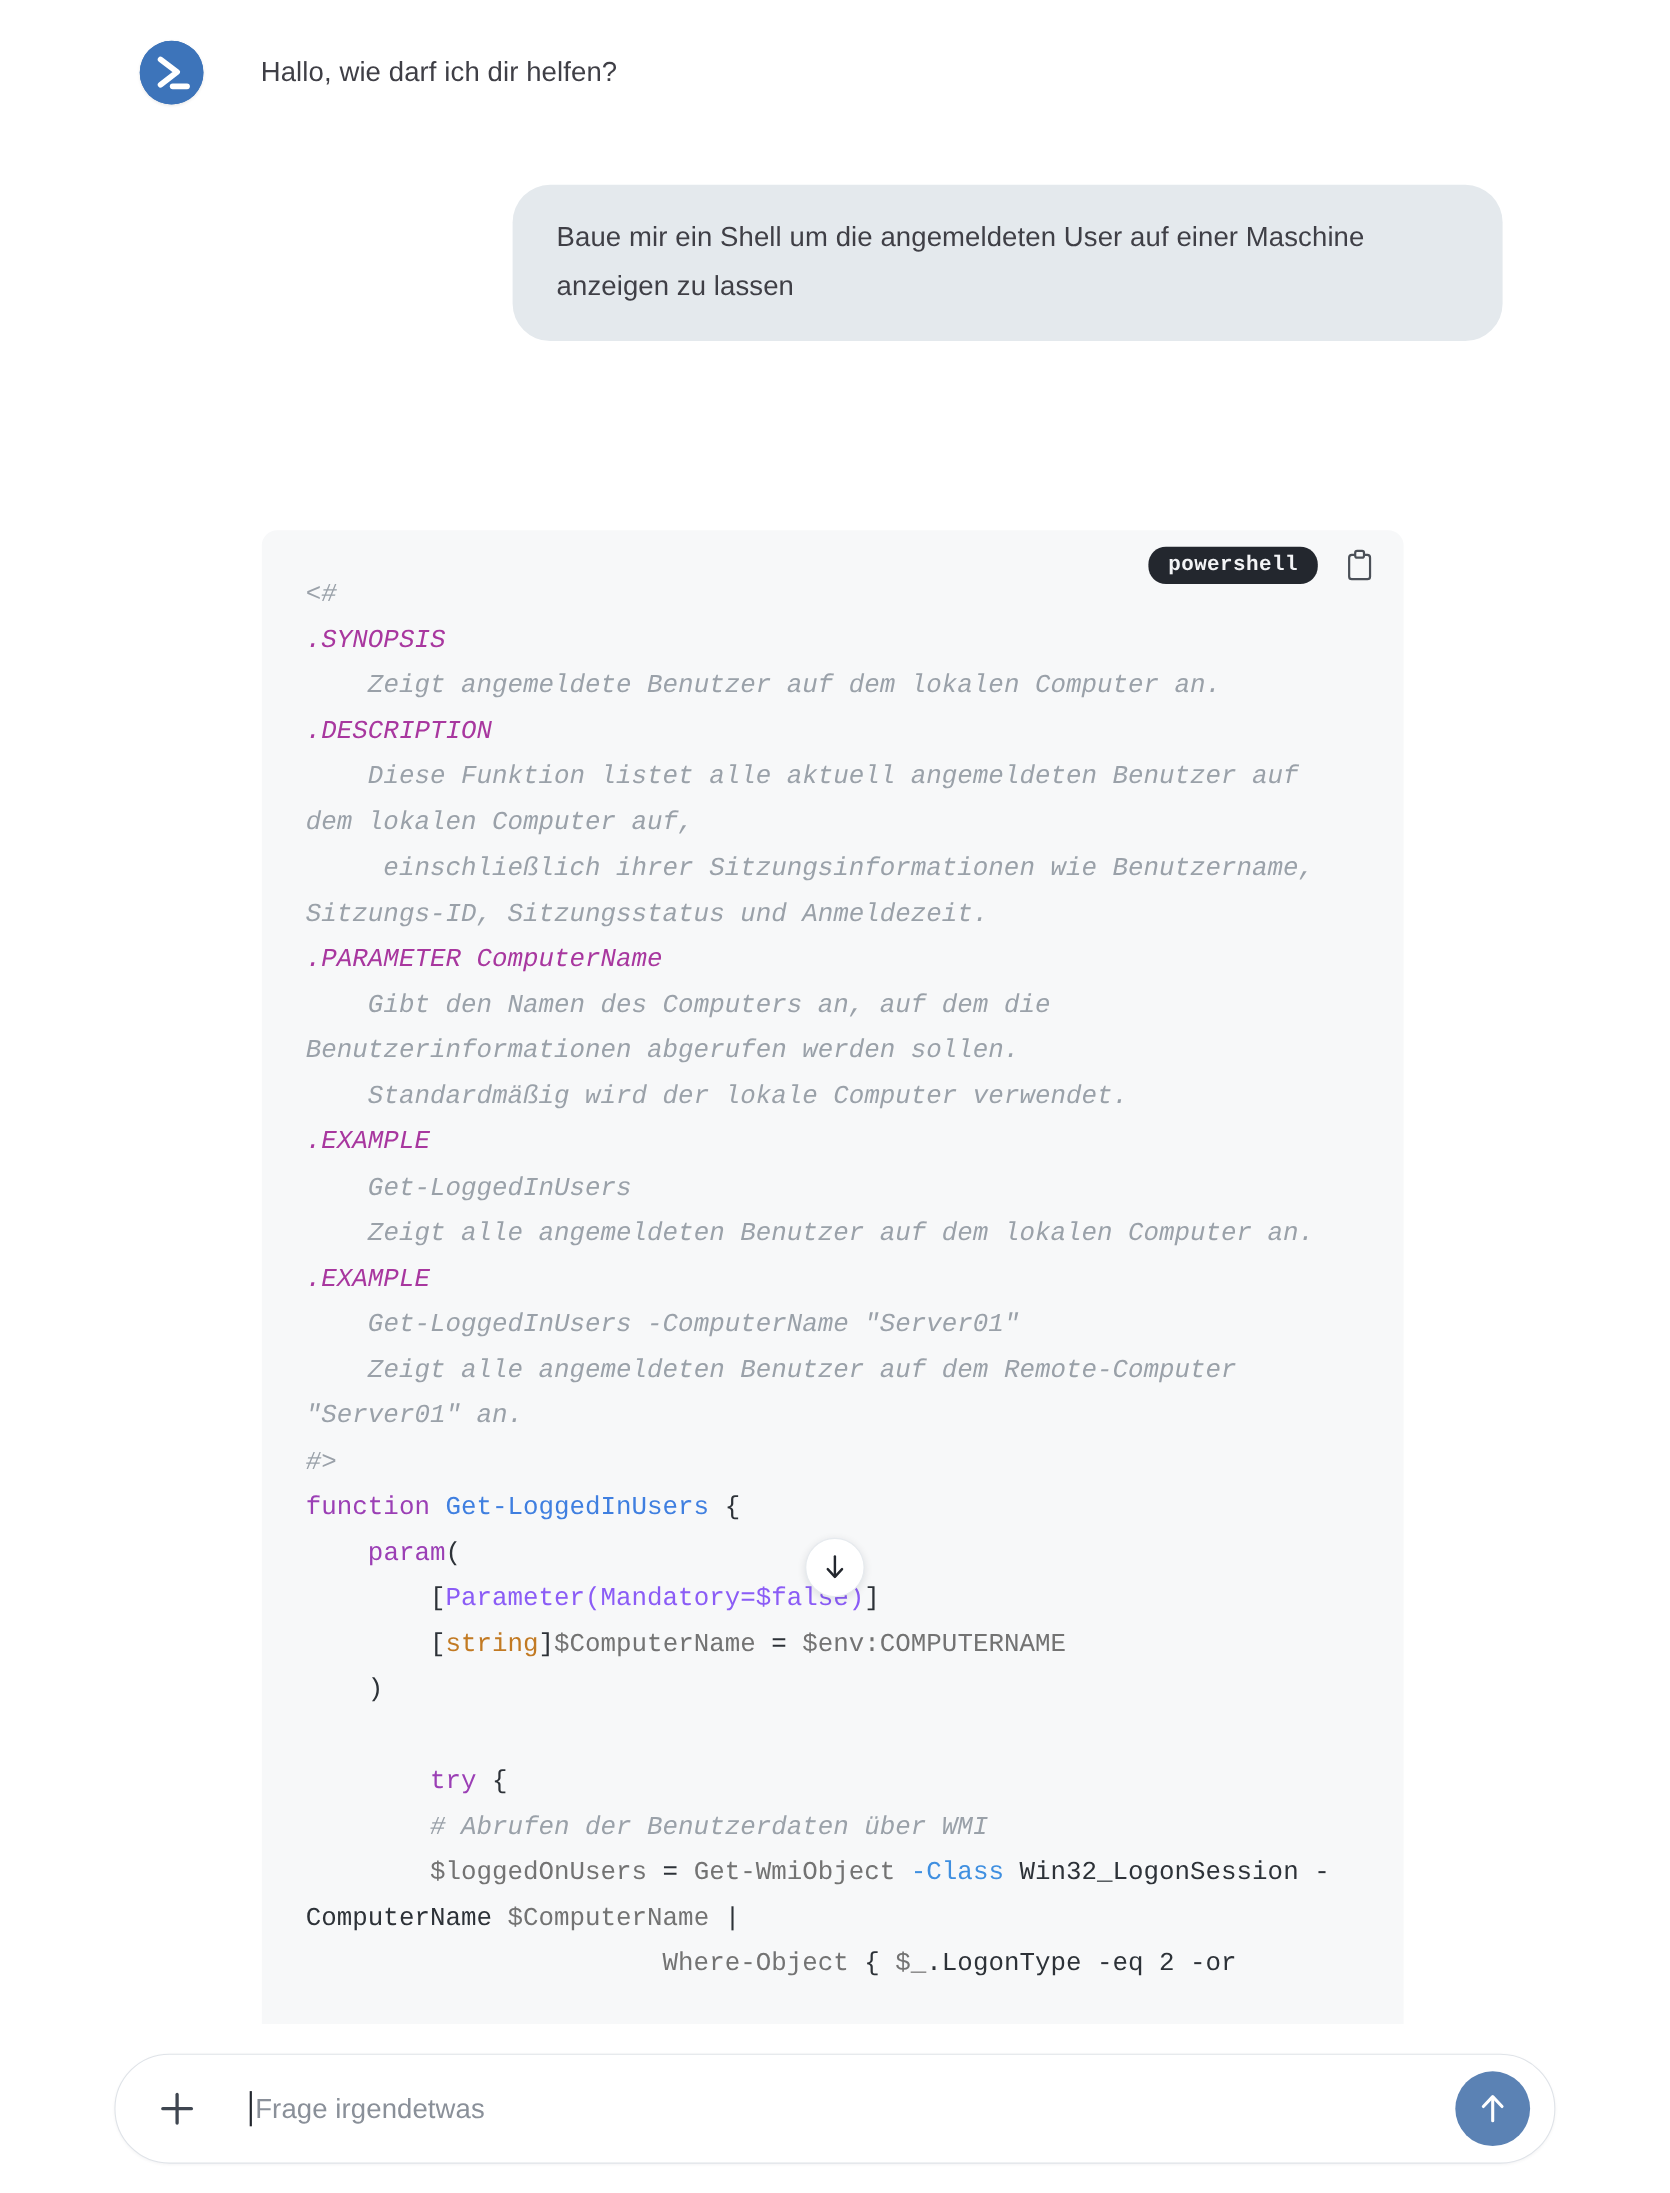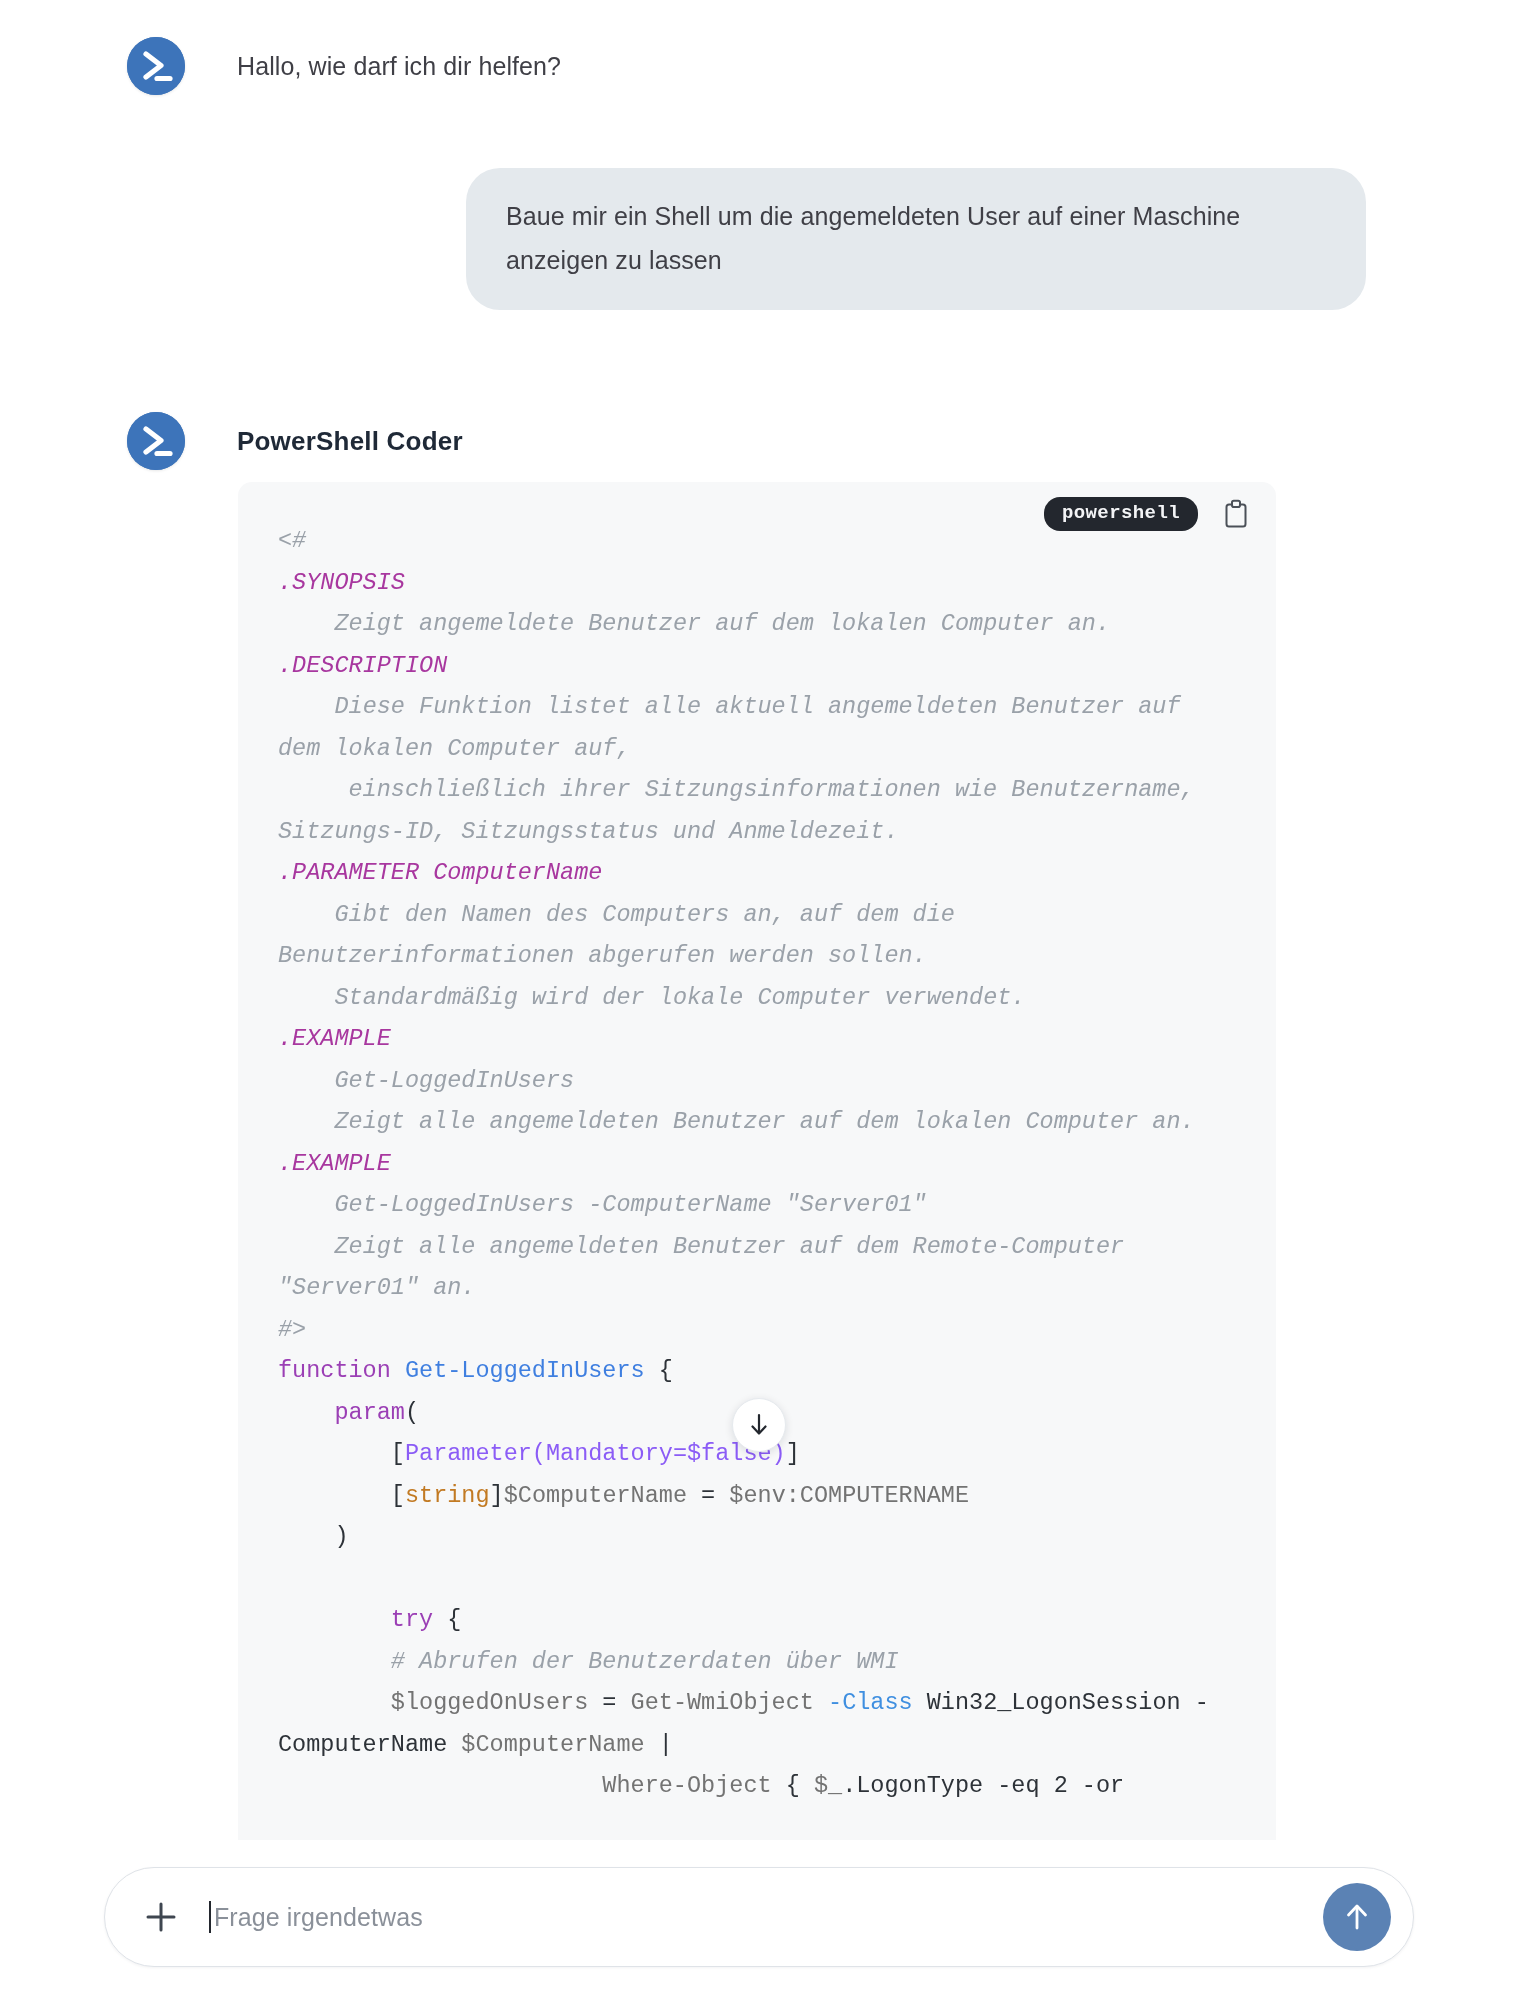--- a/index.html
+++ b/index.html
@@ -208,21 +208,21 @@
     position: relative;
   }
   .plus-btn {
     width: 44px; height: 44px;
     flex: 0 0 44px;
     display: flex; align-items: center; justify-content: center;
     cursor: pointer;
   }
   .composer-input {
     flex: 1 1 auto;
-    margin-left: 26px;
+    margin-left: 44px;
     font-size: 25px;
     color: #8a9099;
     letter-spacing: .1px;
     position: relative;
     display: flex;
     align-items: center;
     height: 100%;
     cursor: text;
   }
   .caret {
@@ -258,32 +258,20 @@
           <line x1="30" y1="41.5" x2="43" y2="41.5" stroke="#ffffff" stroke-width="5.2" stroke-linecap="round"></line>
         </svg>
       </div>
       <div class="greeting-text">Hallo, wie darf ich dir helfen?</div>
     </div>
 
     <div class="user-row">
       <div class="user-bubble">Baue mir ein Shell um die angemeldeten User auf einer Maschine anzeigen zu lassen</div>
     </div>
 
-    <div class="answer-block">
-      <div class="answer-head">
-        <div class="avatar">
-          <svg width="58" height="58" viewBox="0 0 58 58" aria-hidden="true">
-            <circle cx="29" cy="29" r="29" fill="#3d74ba"></circle>
-            <path d="M19 17 L34 28.5 L19 40" fill="none" stroke="#ffffff" stroke-width="5.2" stroke-linecap="round" stroke-linejoin="round"></path>
-            <line x1="30" y1="41.5" x2="43" y2="41.5" stroke="#ffffff" stroke-width="5.2" stroke-linecap="round"></line>
-          </svg>
-        </div>
-        <div class="answer-name">PowerShell Coder</div>
-      </div>
-    </div>
 
     <div class="code-card">
       <div class="code-toolbar">
         <span class="lang-badge">powershell</span>
         <span class="copy-btn">
           <svg width="26" height="30" viewBox="0 0 26 30" aria-hidden="true">
             <rect x="3.5" y="5.5" width="19" height="22" rx="2.5" fill="none" stroke="#4b5058" stroke-width="2"></rect>
             <rect x="9" y="1.8" width="8" height="6.2" rx="1.8" fill="#f7f8f9" stroke="#4b5058" stroke-width="2"></rect>
           </svg>
         </span>

